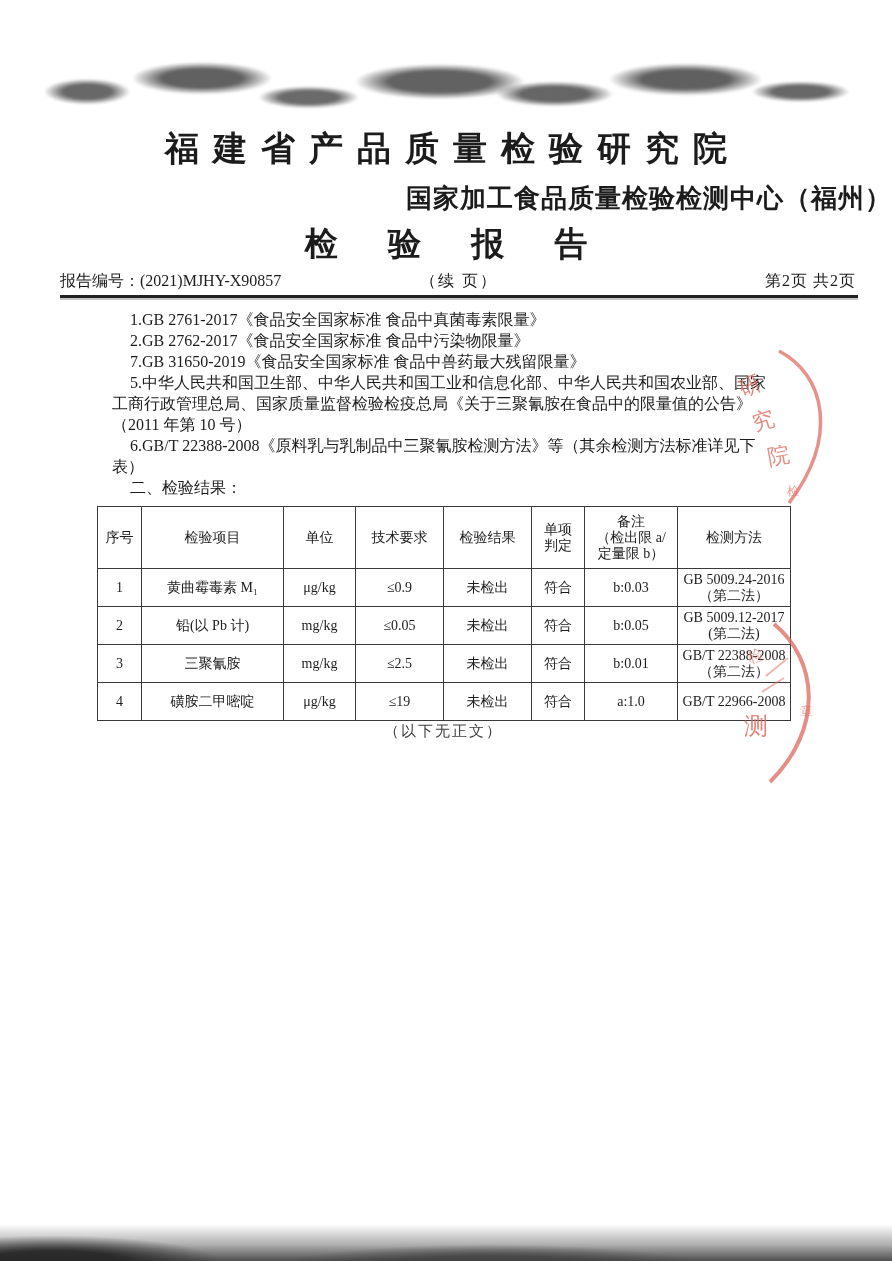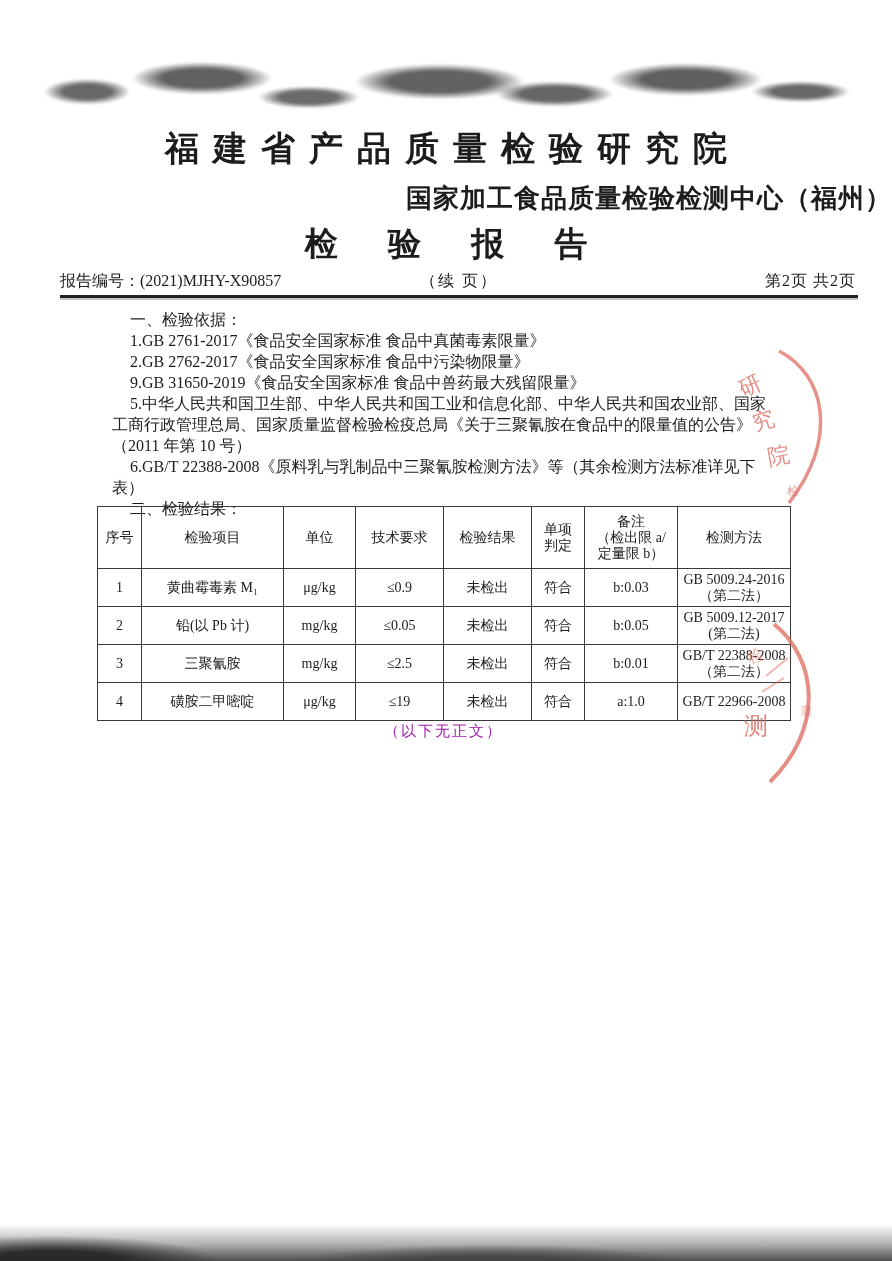--- a/index.html
+++ b/index.html
@@ -69,21 +69,21 @@
     font-size:14px;line-height:16px;text-align:center;
   }
   table.results th,table.results td{
     border:1px solid #3a3a3a;padding:1px 2px;font-weight:normal;
     white-space:pre-line;vertical-align:middle;overflow:hidden;
   }
   table.results thead tr{height:62px;}
   table.results tbody tr{height:38px;}
   .note{
     position:absolute;left:97px;top:722px;width:693px;text-align:center;
-    font-size:15px;color:#a21caf;letter-spacing:2px;
+    font-size:15px;color:#404040;letter-spacing:2px;
   }
   
   .seal{position:absolute;pointer-events:none;}
   .seal-a{left:735px;top:345px;}
   .seal-b{left:726px;top:616px;}
   .seal text{font-family:"Liberation Serif","DejaVu Serif",serif;}
 </style>
 </head>
 <body>
 
@@ -98,24 +98,23 @@
   <div class="meta-row">
     <span class="meta-left">
       <span>报告编号：</span><span>(2021)MJHY-X90857</span>
     </span>
     <span class="meta-center">（续 页）</span>
     <span class="meta-right">第2页  共2页</span>
   </div>
   <div class="rule"></div>
 
   <div class="basis">
-    <p>一、检验依据：</p>
     <p>1.GB 2761-2017《食品安全国家标准 食品中真菌毒素限量》</p>
     <p>2.GB 2762-2017《食品安全国家标准 食品中污染物限量》</p>
-    <p>9.GB 31650-2019《食品安全国家标准 食品中兽药最大残留限量》</p>
+    <p>7.GB 31650-2019《食品安全国家标准 食品中兽药最大残留限量》</p>
     <p>5.中华人民共和国卫生部、中华人民共和国工业和信息化部、中华人民共和国农业部、国家工商行政管理总局、国家质量监督检验检疫总局《关于三聚氰胺在食品中的限量值的公告》（2011 年第 10 号）</p>
     <p>6.GB/T 22388-2008《原料乳与乳制品中三聚氰胺检测方法》等（其余检测方法标准详见下表）</p>
     <p>二、检验结果：</p>
   </div>
 
   <table class="results">
     <colgroup>
       <col style="width:44px">
         <col style="width:142px">
         <col style="width:72px">

